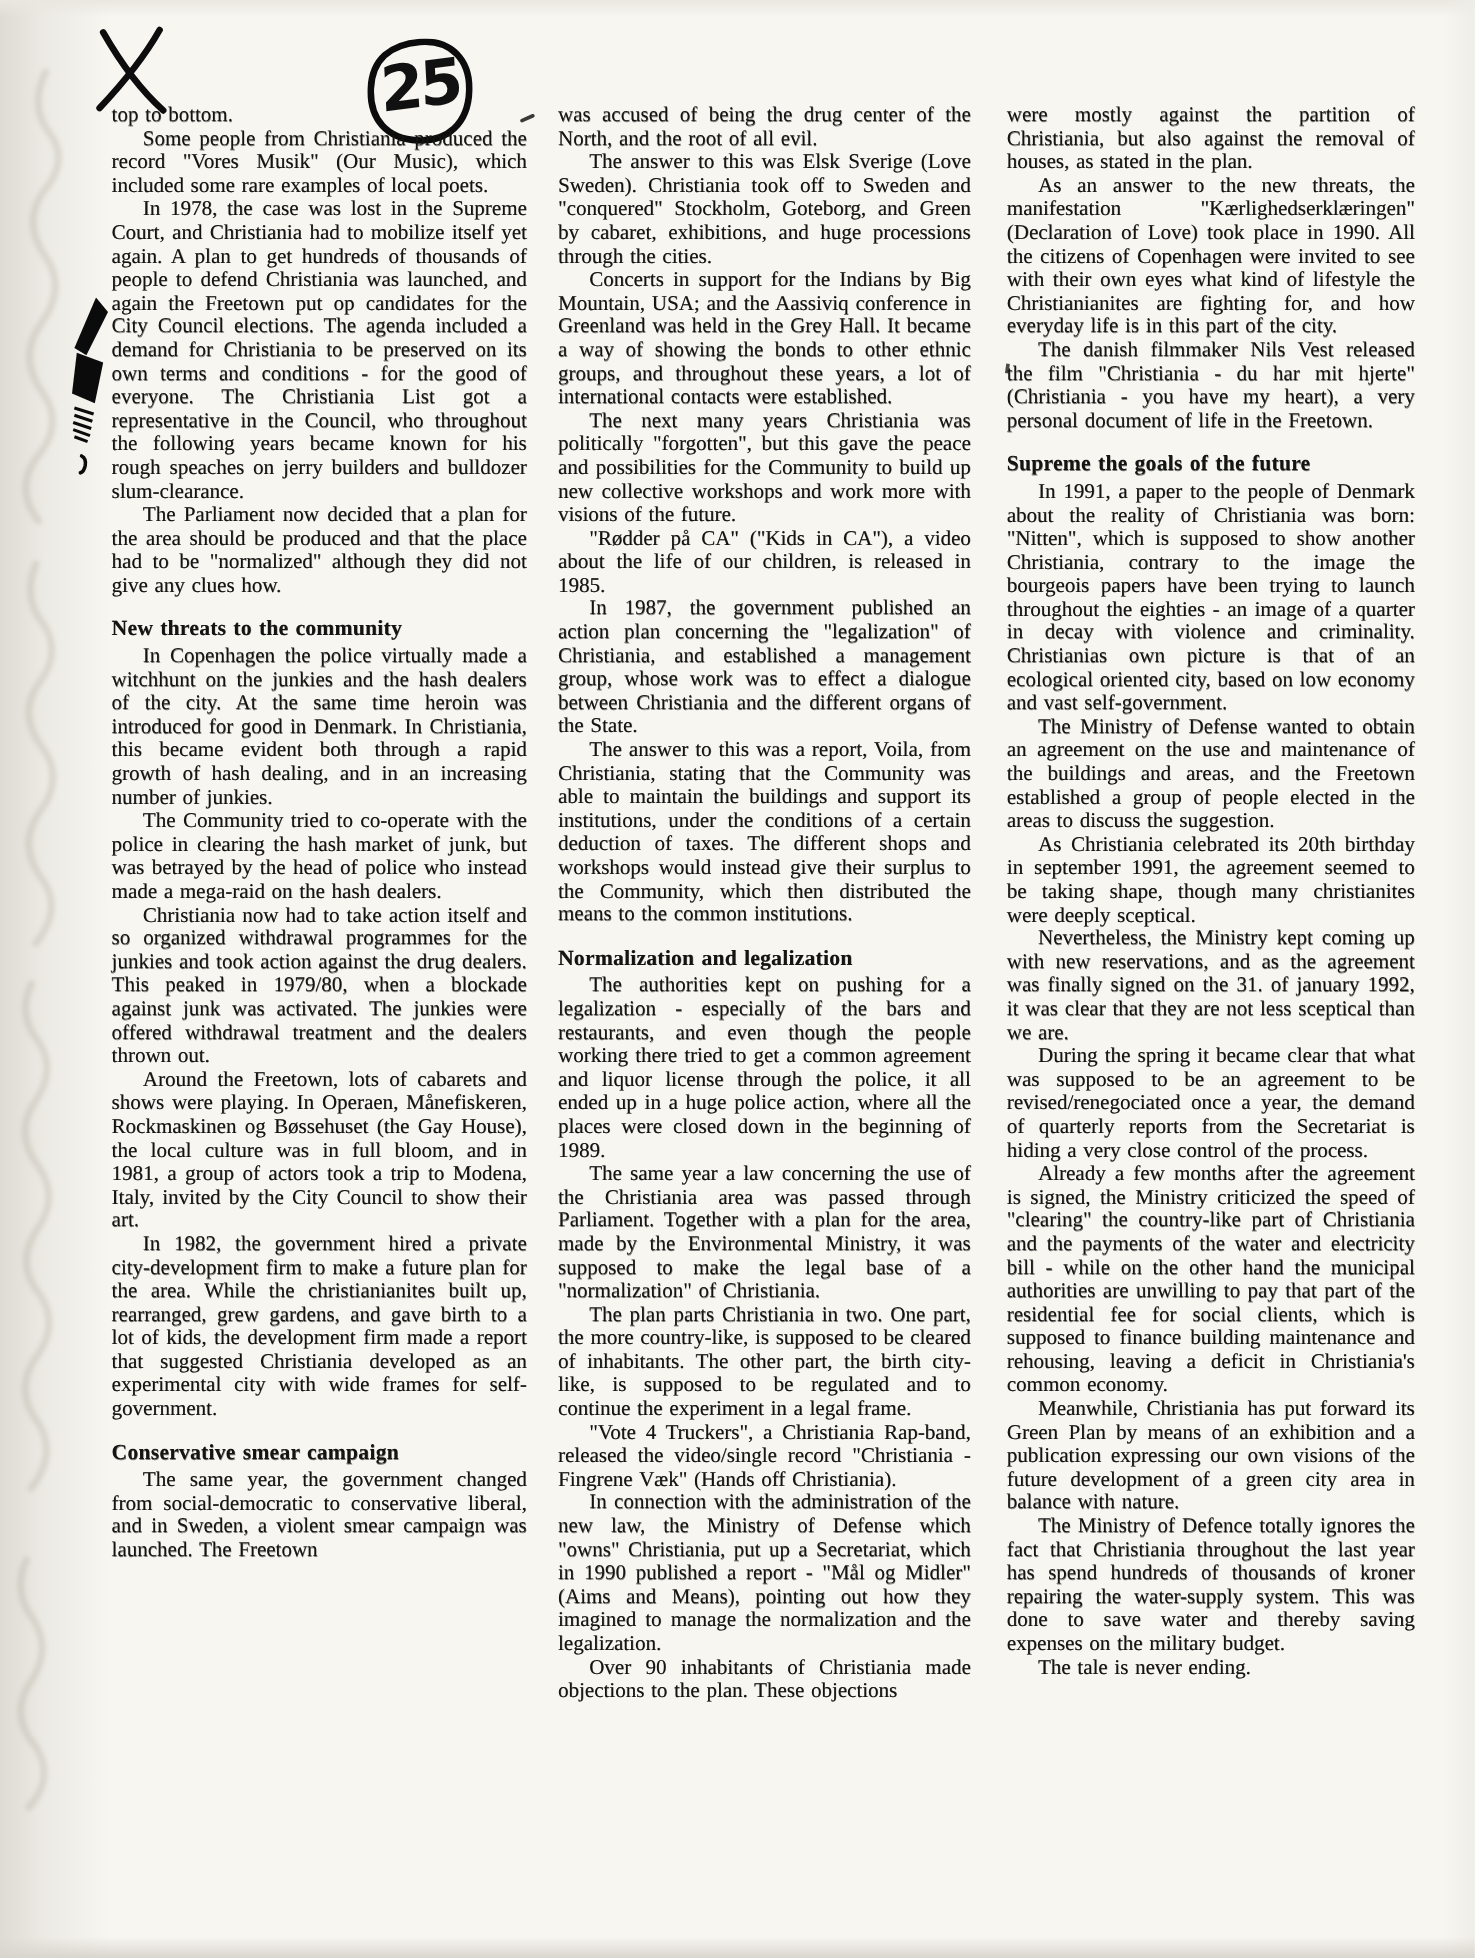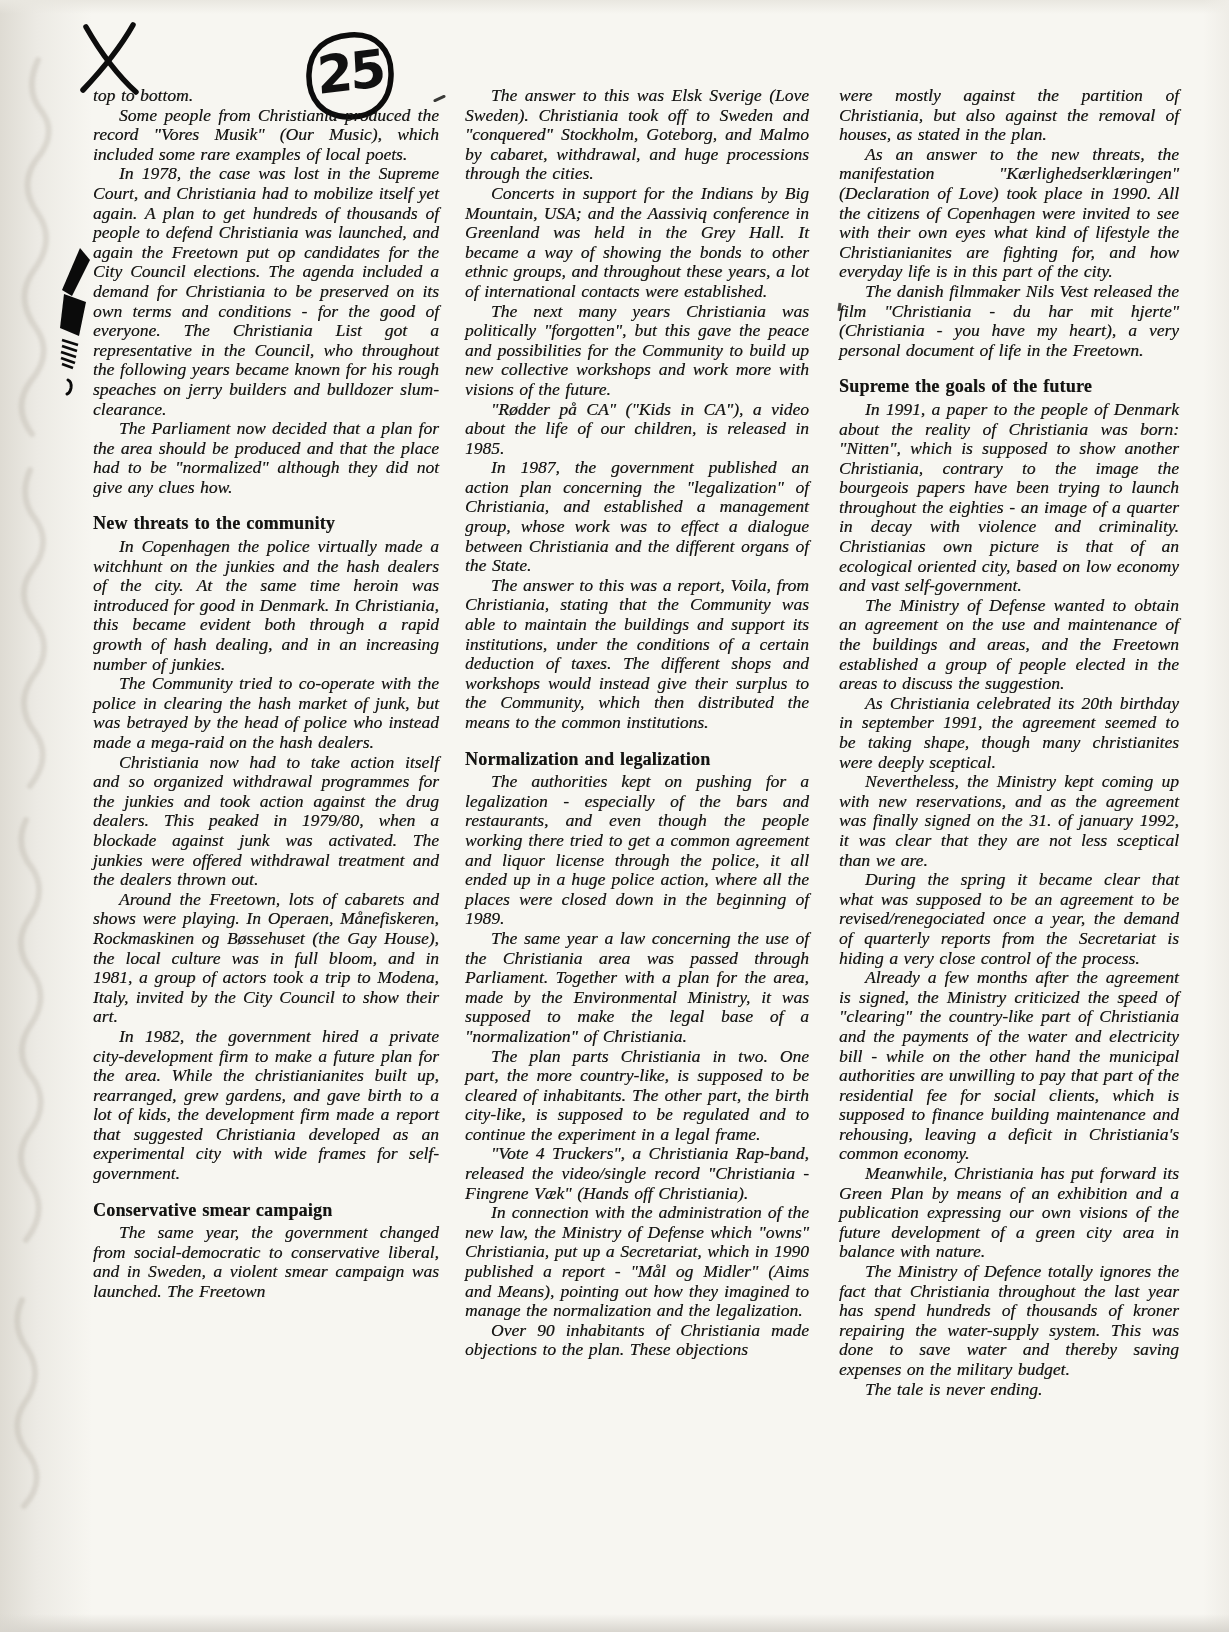--- a/index.html
+++ b/index.html
@@ -22,21 +22,21 @@
   .col{
     position:absolute;top:86px;
     font-size:17.5px;line-height:19.6px;color:#141412;
     text-align:justify;
     word-spacing:1.2px;
     text-shadow:0.35px 0.35px 0 rgba(20,20,18,0.55);
   }
   #col1{left:93px;width:346px;}
   #col2{left:465px;width:344px;}
   #col3{left:839px;width:340px;}
-  .para{margin:0;text-indent:26px;font-style:italic;}
+  .para{margin:0;text-indent:26px;}
   .para.noindent{text-indent:0;}
   .heading{
     margin:17px 0 3px 0;font-size:18px;font-weight:bold;text-indent:0;
     text-align:left;letter-spacing:0.2px;
   }
 
   
   .pagenum-badge{position:absolute;left:306px;top:32px;width:88px;height:88px;}
   .pagenum-badge svg{position:absolute;left:0;top:0;}
   .pagenum-badge .num{
@@ -115,21 +115,22 @@
     <h3 class="heading">New threats to the community</h3>
     <p class="para">In Copenhagen the police virtually made a witchhunt on the junkies and the hash dealers of the city. At the same time heroin was introduced for good in Denmark. In Christiania, this became evident both through a rapid growth of hash dealing, and in an increasing number of junkies.</p>
     <p class="para">The Community tried to co-operate with the police in clearing the hash market of junk, but was betrayed by the head of police who instead made a mega-raid on the hash dealers.</p>
     <p class="para">Christiania now had to take action itself and so organized withdrawal programmes for the junkies and took action against the drug dealers. This peaked in 1979/80, when a blockade against junk was activated. The junkies were offered withdrawal treatment and the dealers thrown out.</p>
     <p class="para">Around the Freetown, lots of cabarets and shows were playing. In Operaen, Månefiskeren, Rockmaskinen og Bøssehuset (the Gay House), the local culture was in full bloom, and in 1981, a group of actors took a trip to Modena, Italy, invited by the City Council to show their art.</p>
     <p class="para">In 1982, the government hired a private city-development firm to make a future plan for the area. While the christianianites built up, rearranged, grew gardens, and gave birth to a lot of kids, the development firm made a report that suggested Christiania developed as an experimental city with wide frames for self-government.</p>
     <h3 class="heading">Conservative smear campaign</h3>
     <p class="para">The same year, the government changed from social-democratic to conservative liberal, and in Sweden, a violent smear campaign was launched. The Freetown</p>
   </div>
 <div class="col" id="col2">
-    <p class="para">The answer to this was Elsk Sverige (Love Sweden). Christiania took off to Sweden and "conquered" Stockholm, Goteborg, and Malmo by cabaret, withdrawal, and huge processions through the cities.</p>
+    <p class="para noindent">was accused of being the drug center of the North, and the root of all evil.</p>
+    <p class="para">The answer to this was Elsk Sverige (Love Sweden). Christiania took off to Sweden and "conquered" Stockholm, Goteborg, and Green by cabaret, exhibitions, and huge processions through the cities.</p>
     <p class="para">Concerts in support for the Indians by Big Mountain, USA; and the Aassiviq conference in Greenland was held in the Grey Hall. It became a way of showing the bonds to other ethnic groups, and throughout these years, a lot of international contacts were established.</p>
     <p class="para">The next many years Christiania was politically "forgotten", but this gave the peace and possibilities for the Community to build up new collective workshops and work more with visions of the future.</p>
     <p class="para">"Rødder på CA" ("Kids in CA"), a video about the life of our children, is released in 1985.</p>
     <p class="para">In 1987, the government published an action plan concerning the "legalization" of Christiania, and established a management group, whose work was to effect a dialogue between Christiania and the different organs of the State.</p>
     <p class="para">The answer to this was a report, Voila, from Christiania, stating that the Community was able to maintain the buildings and support its institutions, under the conditions of a certain deduction of taxes. The different shops and workshops would instead give their surplus to the Community, which then distributed the means to the common institutions.</p>
     <h3 class="heading">Normalization and legalization</h3>
     <p class="para">The authorities kept on pushing for a legalization - especially of the bars and restaurants, and even though the people working there tried to get a common agreement and liquor license through the police, it all ended up in a huge police action, where all the places were closed down in the beginning of 1989.</p>
     <p class="para">The same year a law concerning the use of the Christiania area was passed through Parliament. Together with a plan for the area, made by the Environmental Ministry, it was supposed to make the legal base of a "normalization" of Christiania.</p>
     <p class="para">The plan parts Christiania in two. One part, the more country-like, is supposed to be cleared of inhabitants. The other part, the birth city-like, is supposed to be regulated and to continue the experiment in a legal frame.</p>
     <p class="para">"Vote 4 Truckers", a Christiania Rap-band, released the video/single record "Christiania - Fingrene Væk" (Hands off Christiania).</p>

